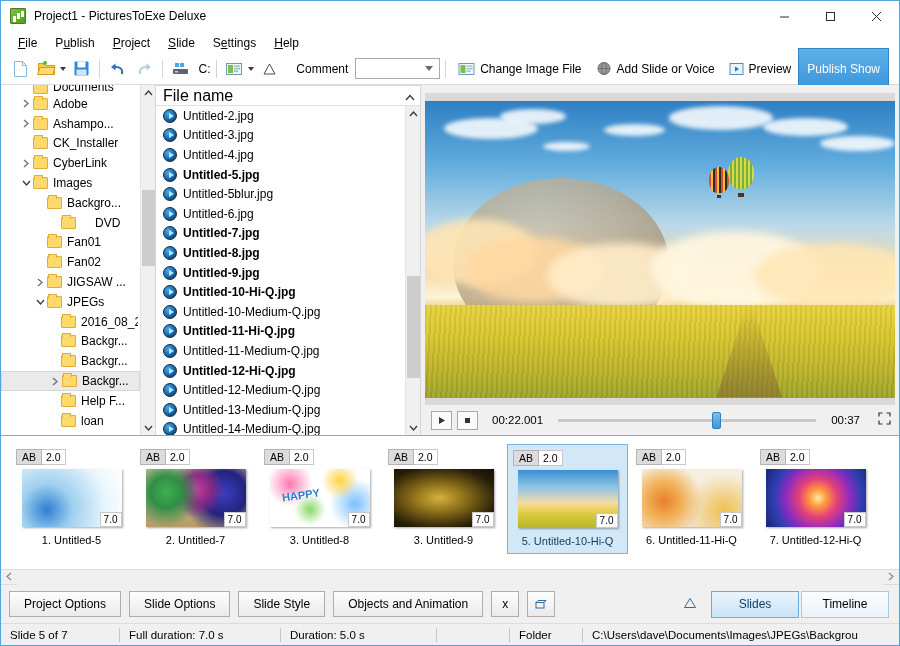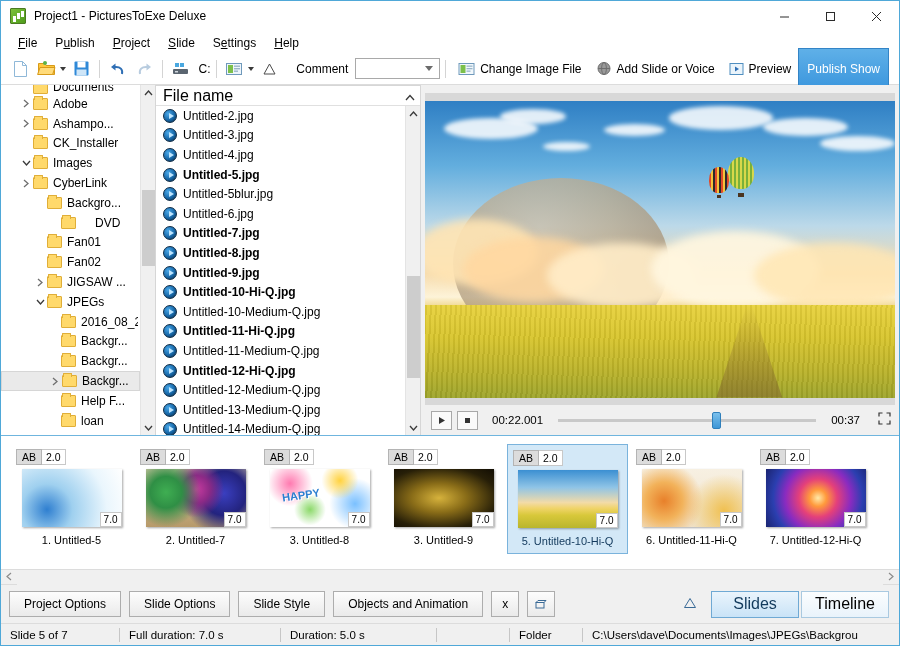--- a/index.html
+++ b/index.html
@@ -291,21 +291,21 @@
   .gbtn {
     height: 26px; border: 1px solid #adadad;
     background: linear-gradient(180deg,#fdfdfd 0%,#eaeaea 100%);
     font-size: 12px; padding: 0 14px; margin-right: 8px;
     display: flex; align-items: center; white-space: nowrap;
   }
   .gbtn.sq { padding: 0; width: 28px; justify-content: center; }
   .tri-btn { margin-left: auto; margin-right: 14px; color: #3a6a96; font-size: 12px; }
   .tab {
     height: 27px; width: 88px; display: flex; align-items: center; justify-content: center;
-    font-size: 16px; border: 1px solid #a9c9e0; margin-right: 2px;
+    font-size: 12px; border: 1px solid #a9c9e0; margin-right: 2px;
     background: linear-gradient(180deg,#fbfdfe 0%,#e9f3fb 100%);
   }
   .tab.active {
     background: linear-gradient(180deg,#eaf4fc 0%,#c9e3f7 100%);
     border-color: #6fa9d4; color: #123a5c;
   }
   .tab-spacer { width: 8px; }
 
   
   .statusbar {
@@ -477,35 +477,35 @@
             <span class="folder-ic"></span>
             <span class="tree-lbl">Ashampo...</span>
           </div>
           <div class="tree-row" style="padding-left: 18px;">
             <span class="tw"></span>
             <span class="folder-ic"></span>
             <span class="tree-lbl">CK_Installer</span>
           </div>
           <div class="tree-row" style="padding-left: 18px;">
             <span class="tw">
+              <svg width="6" height="9" viewBox="0 0 6 9">
+                <path d="M1 1 5 4.5 1 8" fill="none" stroke="#6f6f6f" stroke-width="1.3"></path>
+              </svg>
+            </span>
+            <span class="folder-ic"></span>
+            <span class="tree-lbl">CyberLink</span>
+          </div>
+          <div class="tree-row" style="padding-left: 18px;">
+            <span class="tw">
               <svg width="9" height="6" viewBox="0 0 9 6">
                 <path d="M1 1 4.5 5 8 1" fill="none" stroke="#3a3a3a" stroke-width="1.3"></path>
               </svg>
             </span>
             <span class="folder-ic"></span>
             <span class="tree-lbl">Images</span>
-          </div>
-          <div class="tree-row" style="padding-left: 18px;">
-            <span class="tw">
-              <svg width="6" height="9" viewBox="0 0 6 9">
-                <path d="M1 1 5 4.5 1 8" fill="none" stroke="#6f6f6f" stroke-width="1.3"></path>
-              </svg>
-            </span>
-            <span class="folder-ic"></span>
-            <span class="tree-lbl">CyberLink</span>
           </div>
           <div class="tree-row" style="padding-left: 32px;">
             <span class="tw"></span>
             <span class="folder-ic"></span>
             <span class="tree-lbl">Backgro...</span>
           </div>
           <div class="tree-row" style="padding-left: 32px; gap: 14px;">
             <span class="tw"></span>
             <span class="folder-ic"></span>
             <span class="tree-lbl">DVD</span>

